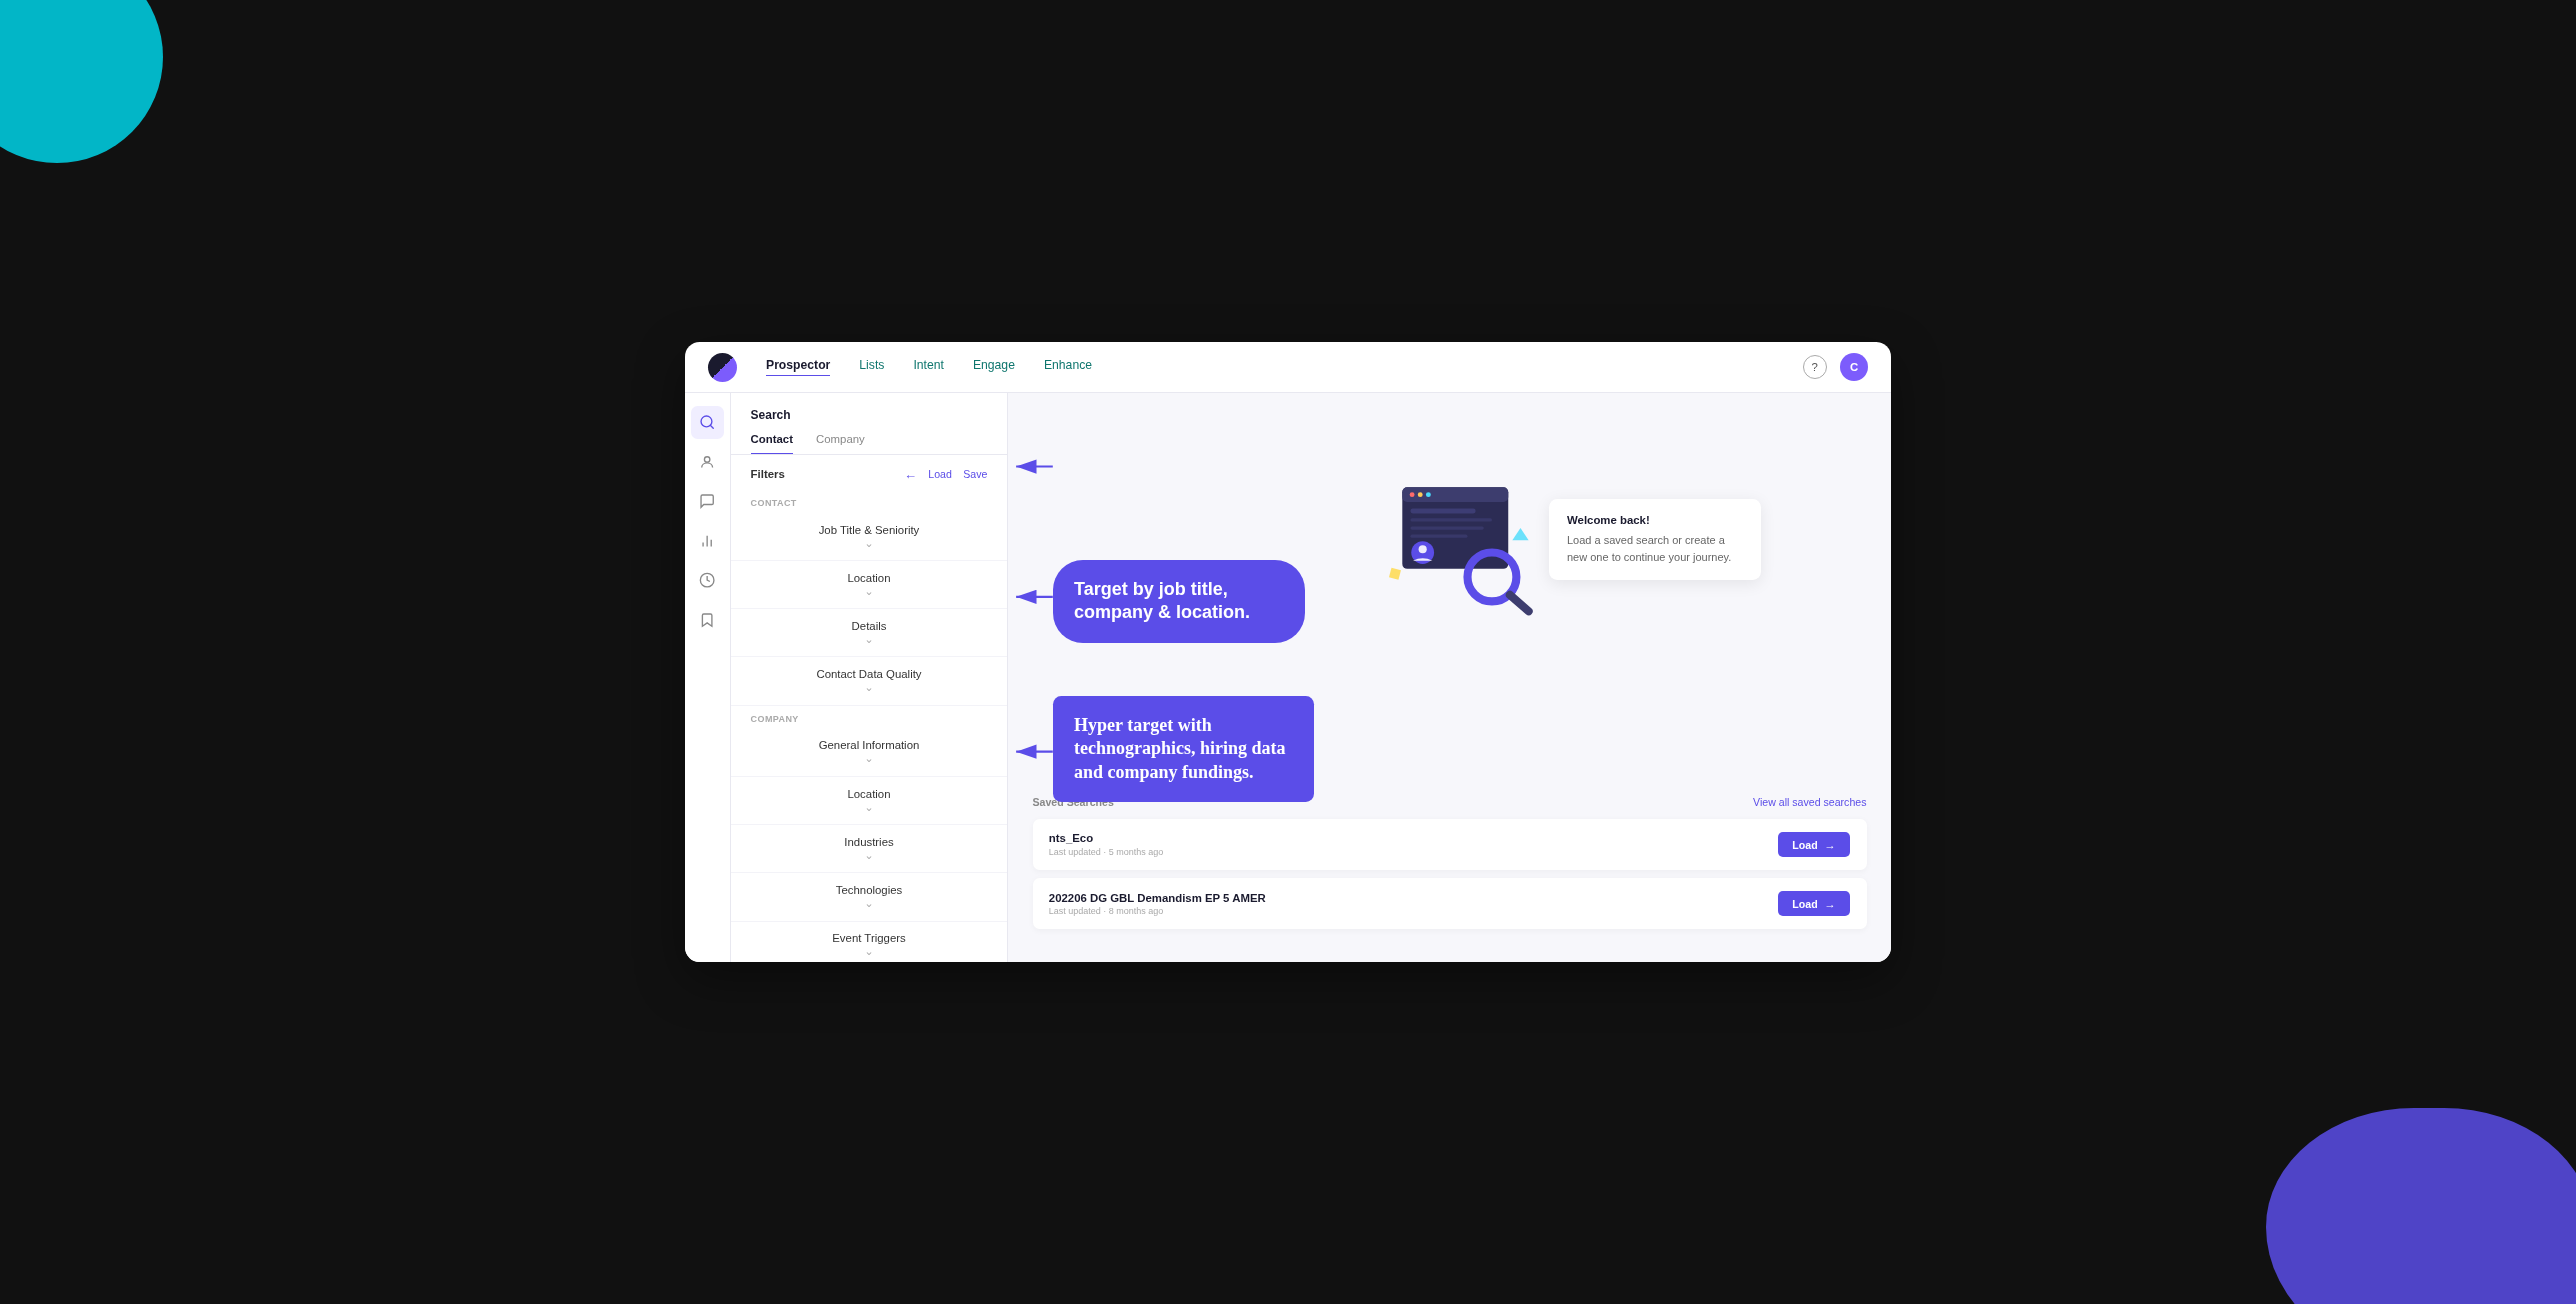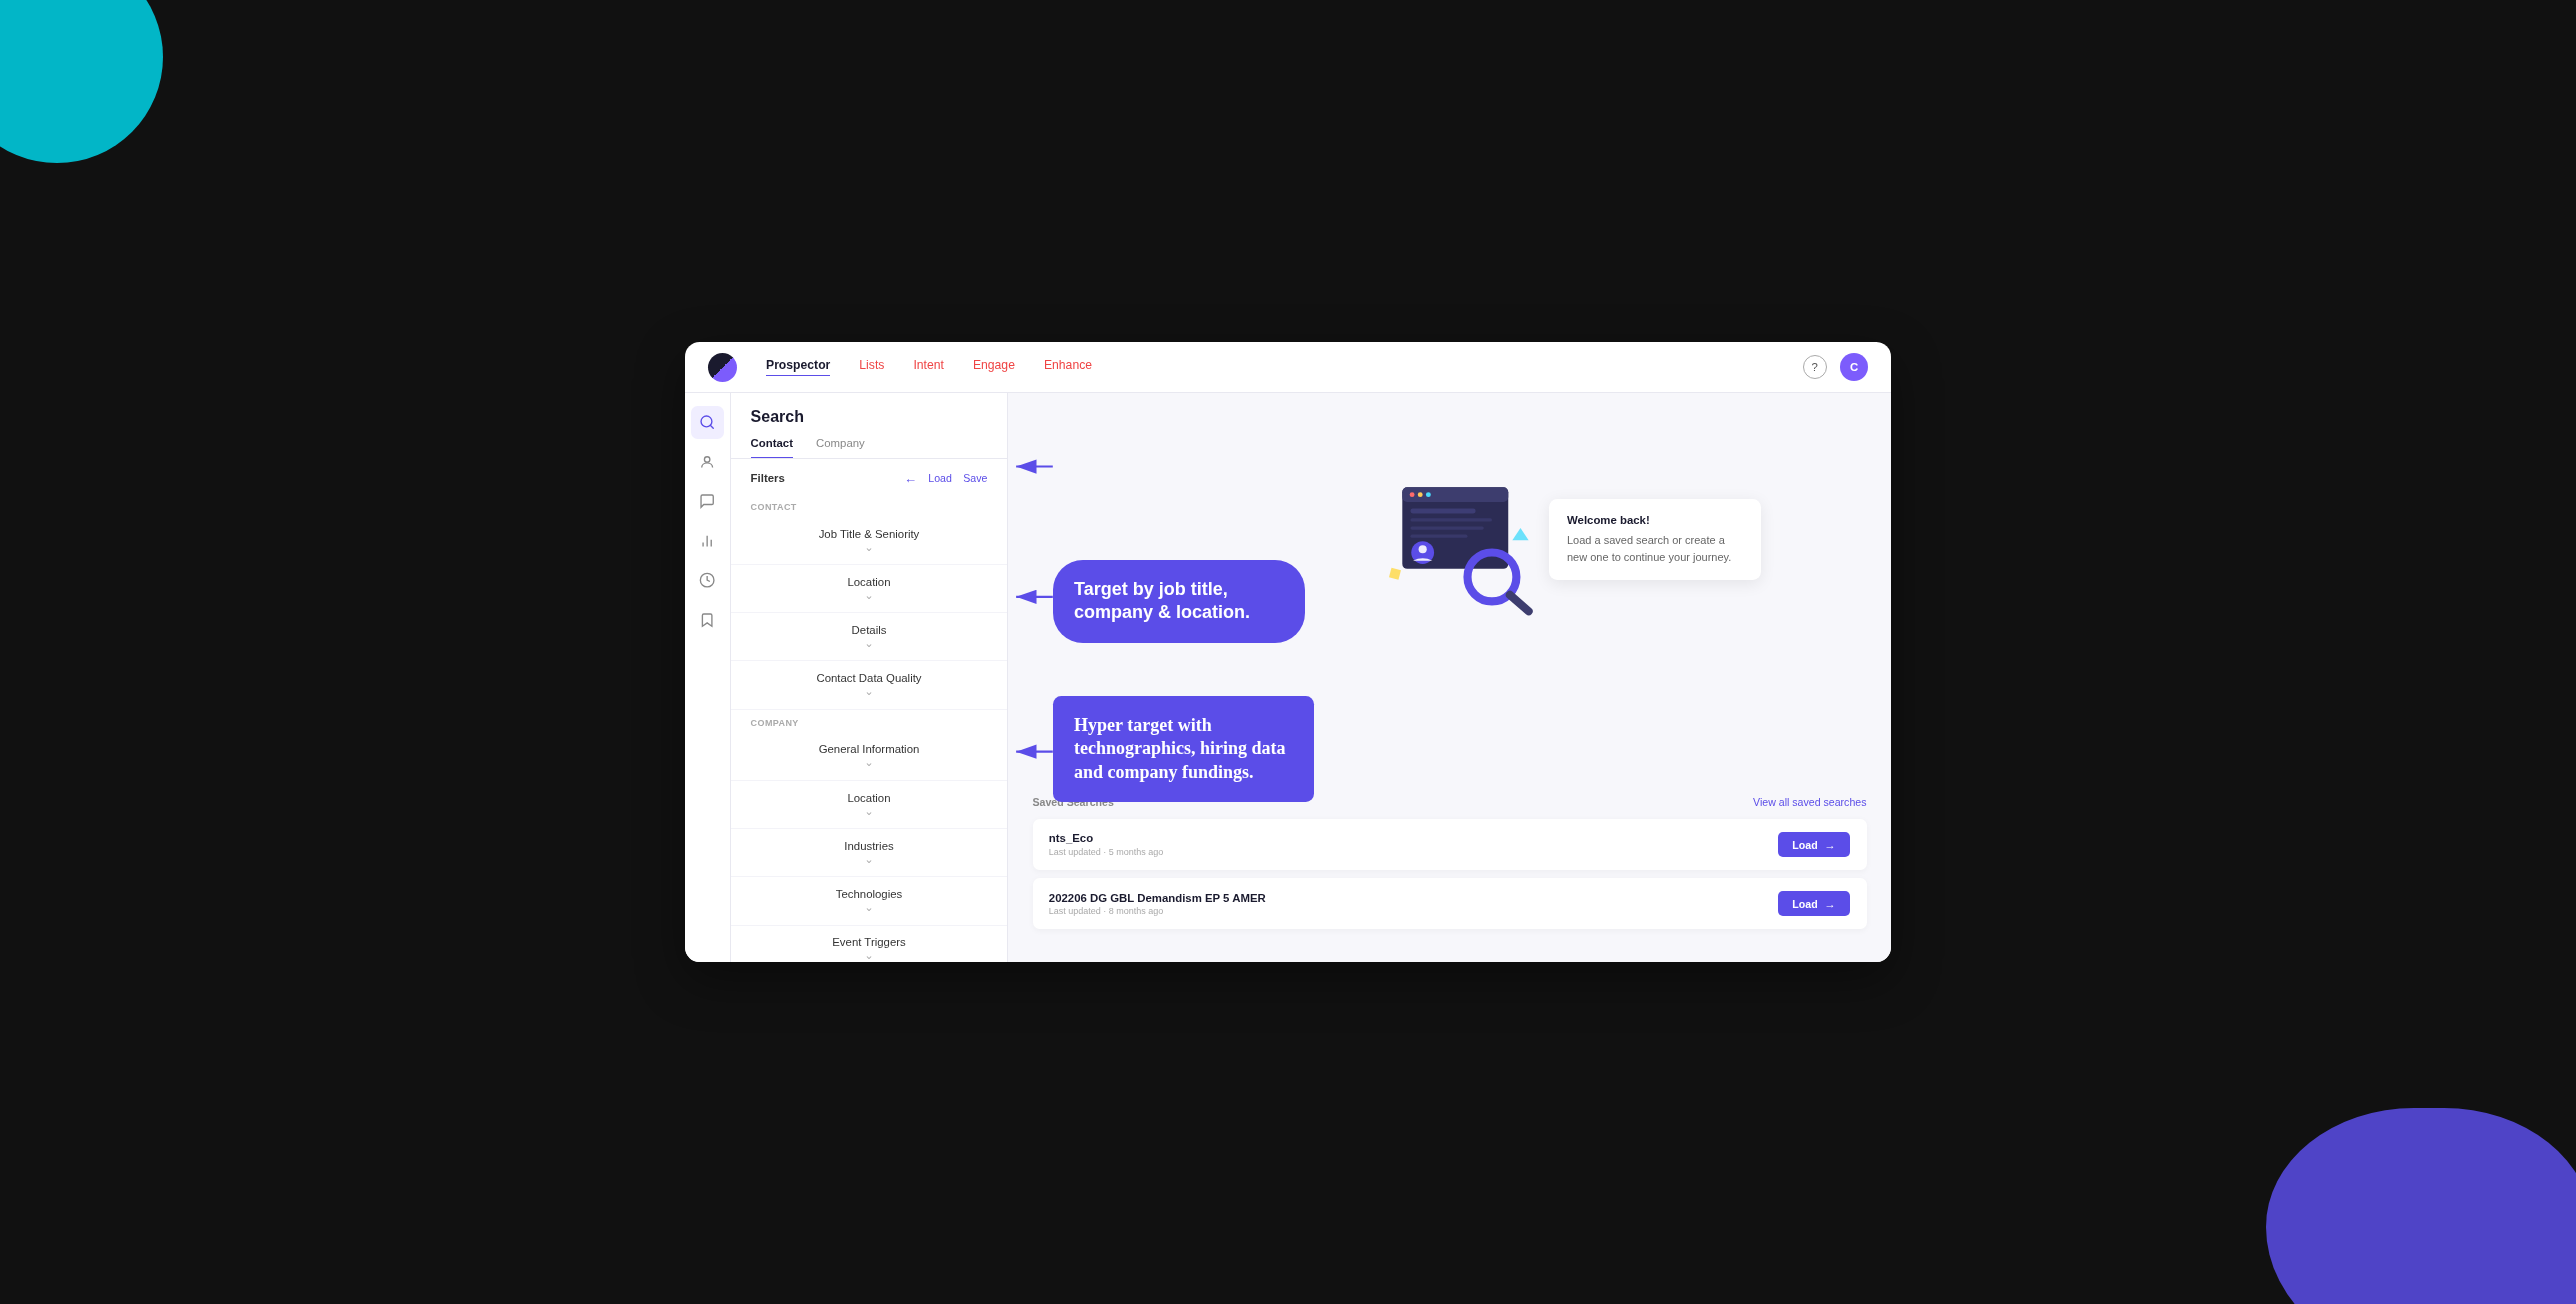--- a/index.html
+++ b/index.html
@@ -65,21 +65,21 @@
       border-radius: 50%;
       flex-shrink: 0;
     }
     .nav-links {
       display: flex;
       gap: 29px;
       align-items: center;
     }
     .nav-link {
       font-size: 12.2px;
-      color: #ef4444;
+      color: #0f766e;
       cursor: pointer;
       padding-bottom: 3.3px;
     }
     .nav-link.active {
       color: #1a1a2e;
       font-weight: 600;
       border-bottom: 1.6px solid #5b4de8;
     }
     .nav-right {
       margin-left: auto;
@@ -143,21 +143,21 @@
       display: flex;
       flex-direction: column;
       flex-shrink: 0;
       overflow: hidden;
     }
     .filter-sidebar-header {
       padding: 14.7px 19.6px 0;
       flex-shrink: 0;
     }
     .filter-title {
-      font-size: 16px;
+      font-size: 12px;
       font-weight: 700;
       color: #1a1a2e;
       margin-bottom: 11.4px;
     }
     .contact-company-tabs {
       display: flex;
       gap: 23px;
       border-bottom: 0.8px solid #e8e8f0;
       margin: 0 -19.6px;
       padding: 0 19.6px;

